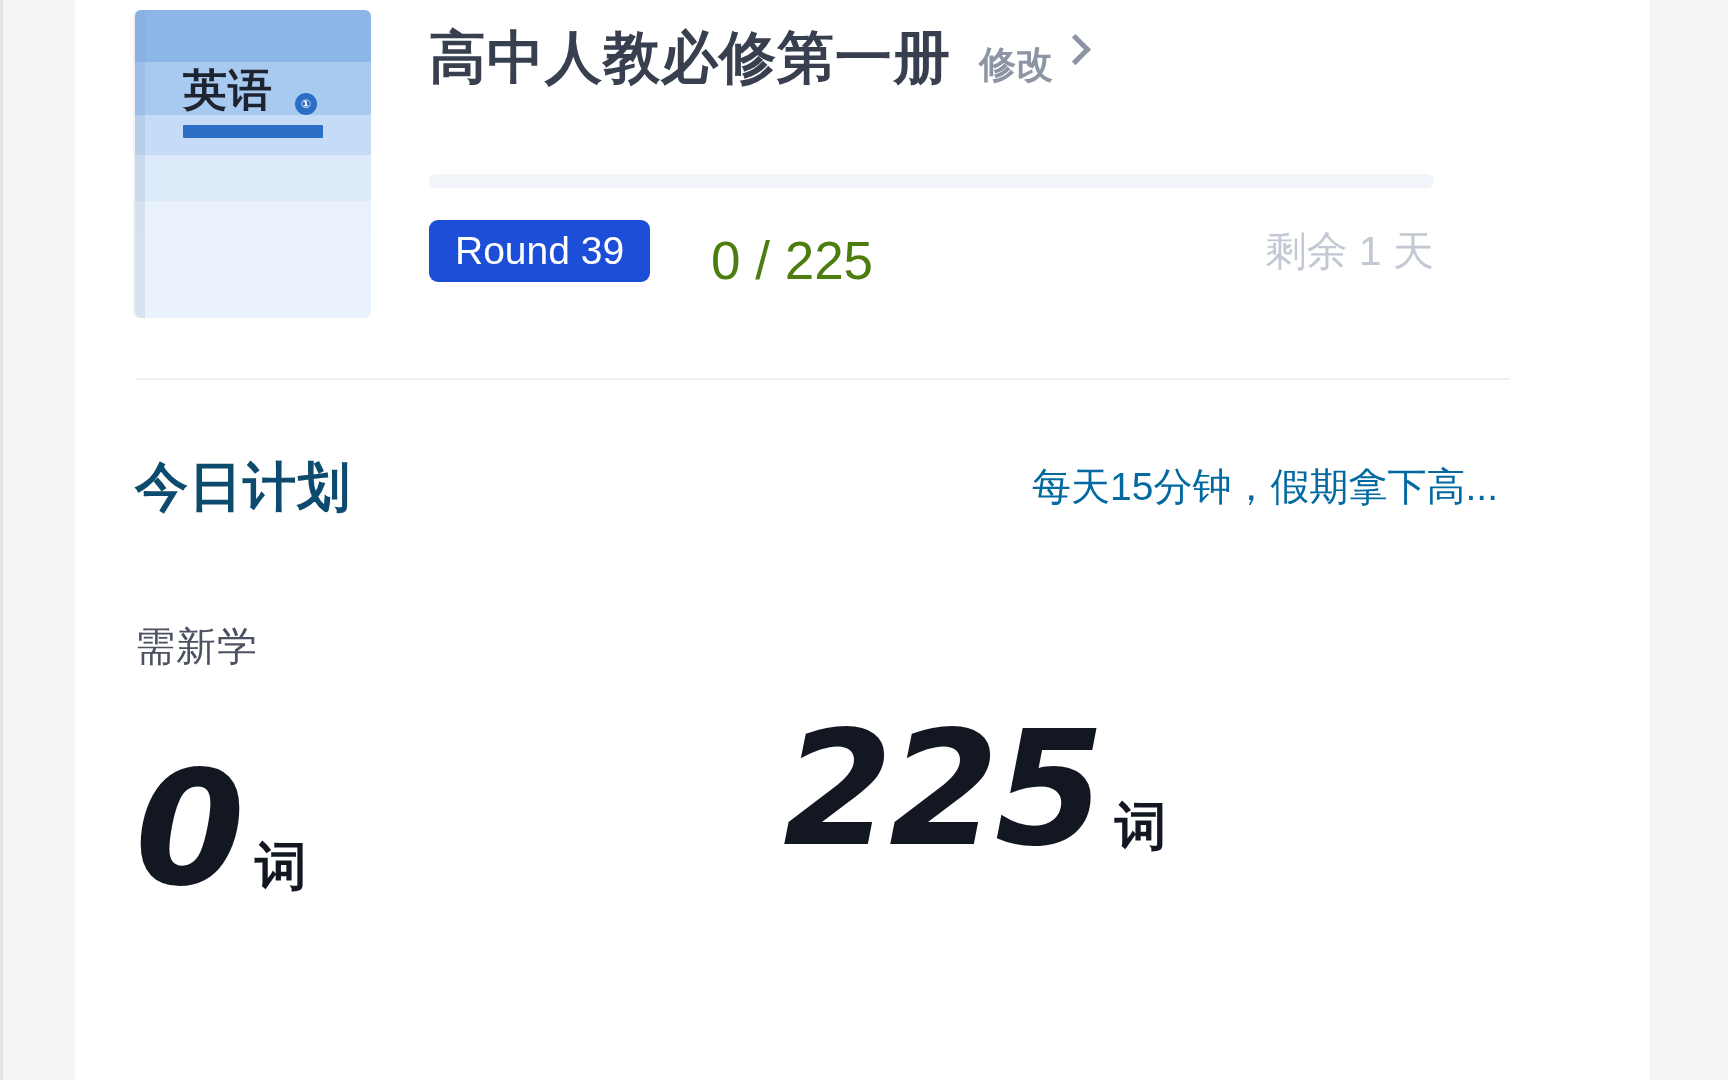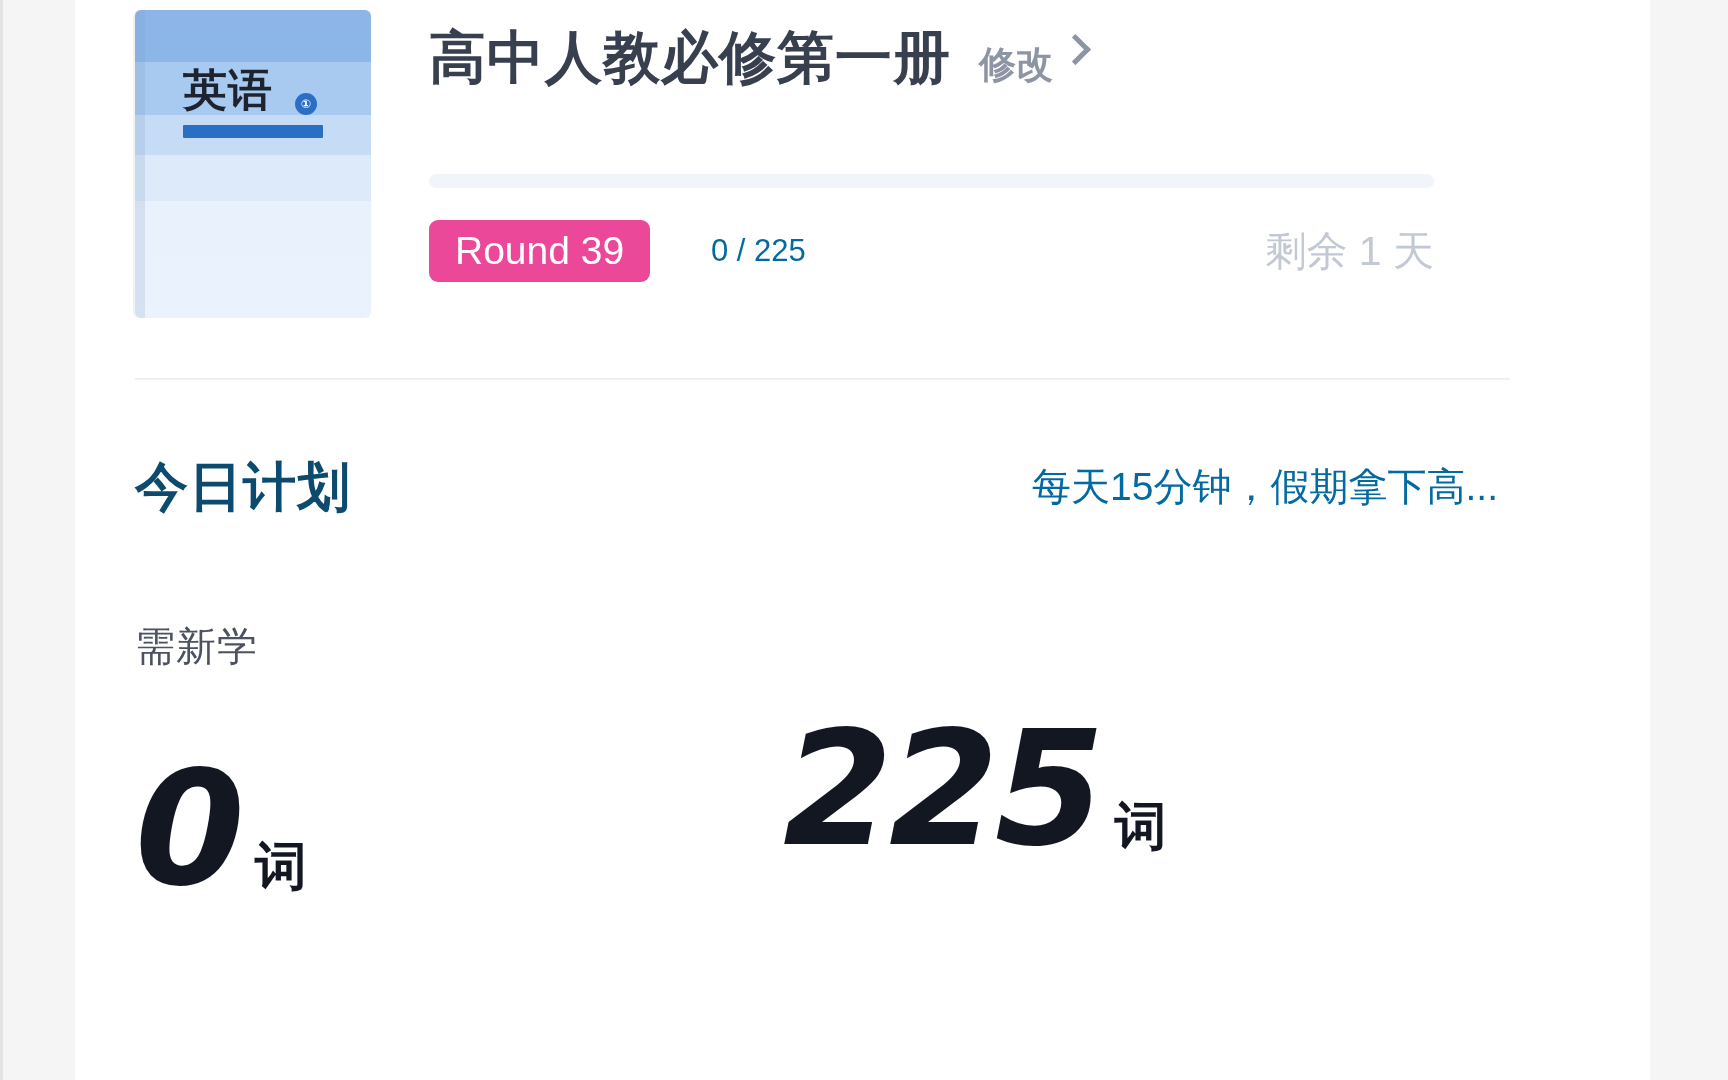--- a/index.html
+++ b/index.html
@@ -178,35 +178,35 @@
     width: 1005px;
     height: 64px;
   }
   .round-badge {
     position: absolute;
     left: 0;
     top: 0;
     height: 62px;
     line-height: 62px;
     padding: 0 26px;
-    background: #ec4899;
+    background: #1d4ed8;
     color: #ffffff;
     border-radius: 9px;
     font-size: 39px;
     font-weight: 400;
     white-space: nowrap;
   }
   .count-text {
     position: absolute;
     left: 282px;
-    top: 0;
+    top: 10px;
     height: 62px;
     line-height: 62px;
-    font-size: 31px;
-    color: #0369a1;
+    font-size: 53px;
+    color: #4d7c0f;
     white-space: nowrap;
   }
   .remain-text {
     position: absolute;
     right: 0;
     top: 0;
     height: 62px;
     line-height: 62px;
     font-size: 41px;
     color: #c2c9d4;

